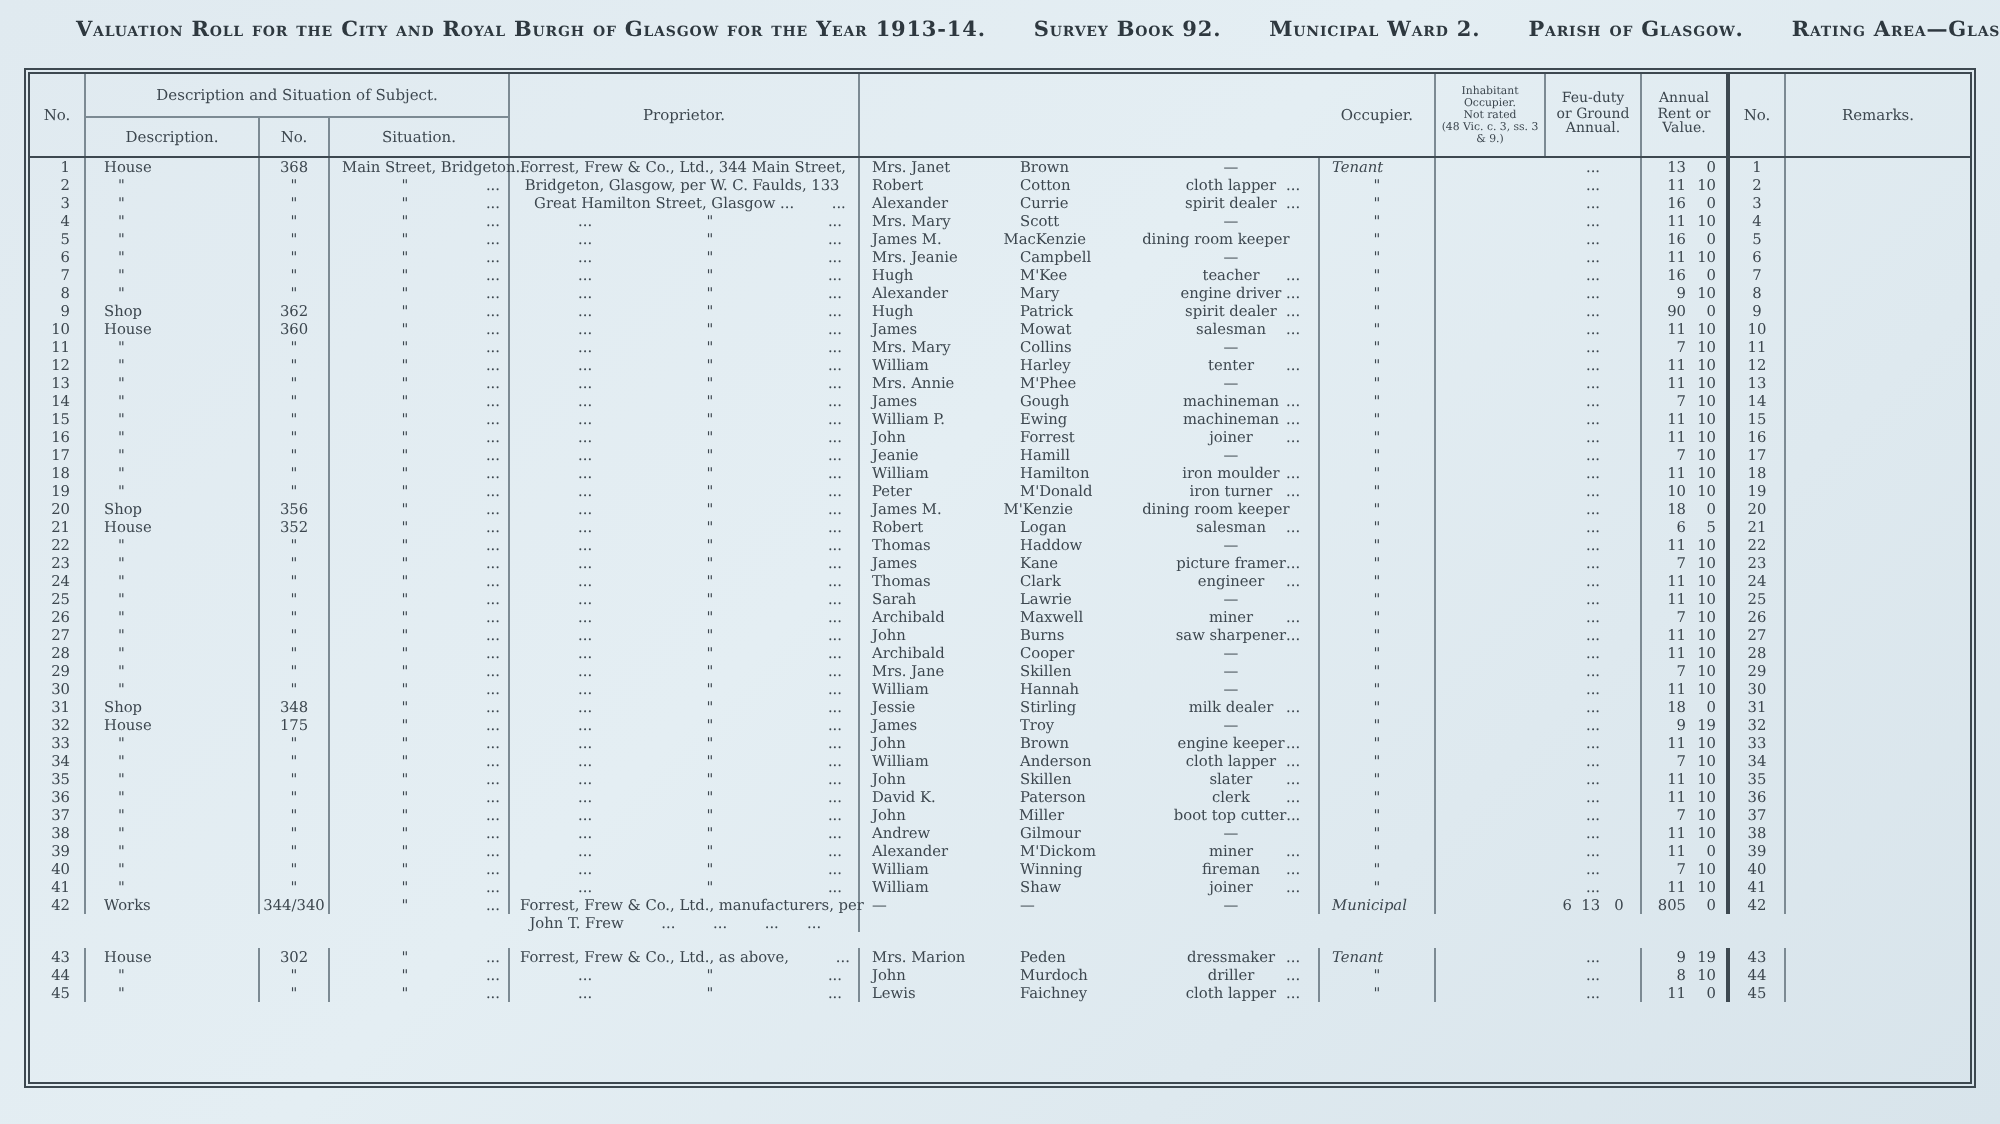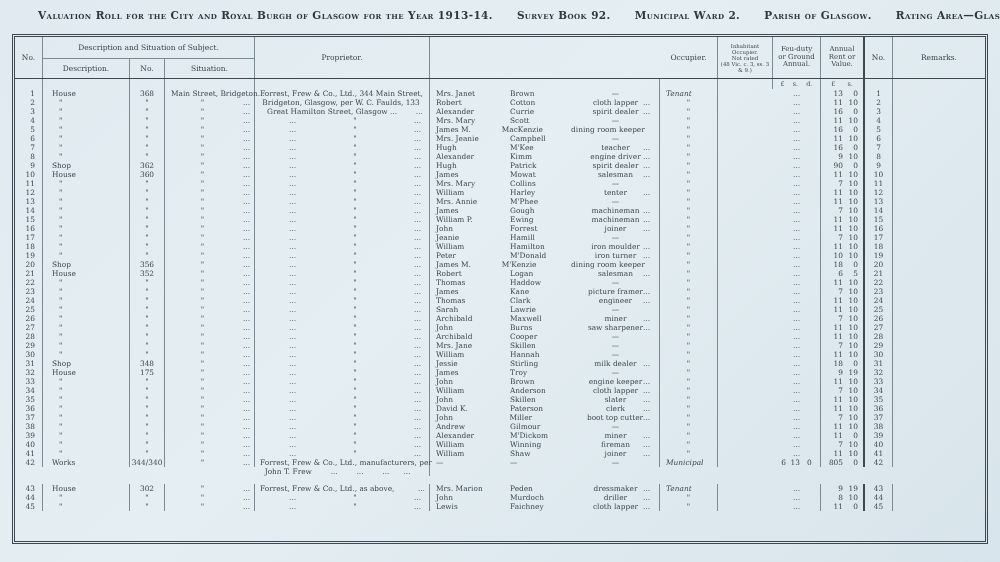--- a/index.html
+++ b/index.html
@@ -127,34 +127,20 @@
         </div>
         <div class="c hc span2 med heavy" style="grid-column:10;">
           <span>Annual</span>
           <span>Rent or</span>
           <span>Value.</span>
         </div>
         <div class="c hc span2" style="grid-column:11;">No.</div>
         <div class="c hc span2" style="grid-column:12;">Remarks.</div>
       </div>
 
-      <div class="grid money">
-        <div class="c" style="grid-column:1;"></div>
-          <div class="c" style="grid-column:2;"></div>
-        <div class="c" style="grid-column:3;"></div>
-          <div class="c" style="grid-column:4;"></div>
-        <div class="c" style="grid-column:5;"></div>
-          <div class="c" style="grid-column:6;"></div>
-        <div class="c" style="grid-column:7;"></div>
-          <div class="c" style="grid-column:8;"></div>
-        <div class="c" style="grid-column:9;">£    s.    d.</div>
-        <div class="c heavy" style="grid-column:10;">£      s.</div>
-        <div class="c" style="grid-column:11;"></div>
-          <div class="c" style="grid-column:12;"></div>
-      </div>
 
       <div class="tbody">
           <div class="grid trow">
             <div class="c c-n">1</div>
             <div class="c c-d">House</div>
             <div class="c c-h">368</div>
             <div class="c c-s">
               <span class="sv txt">Main Street, Bridgeton</span>
               <span class="sd">...</span>
             </div>
@@ -349,21 +335,21 @@
               <span class="sv">"</span>
               <span class="sd">...</span>
             </div>
             <div class="c c-p dit">
               <span>...</span>
               <span>"</span>
               <span>...</span>
             </div>
             <div class="c c-t">
               <span class="tf">Alexander</span>
-              <span class="ts">Kimm</span>
+              <span class="ts">Mary</span>
               <span class="to">engine driver</span>
               <span class="td">...</span>
             </div>
             <div class="c c-oc">"</div>
             <div class="c c-inh"></div>
             <div class="c c-feu">...</div>
             <div class="c c-rent heavy">
               <span class="rl">9</span>
               <span class="rs">10</span>
             </div>

